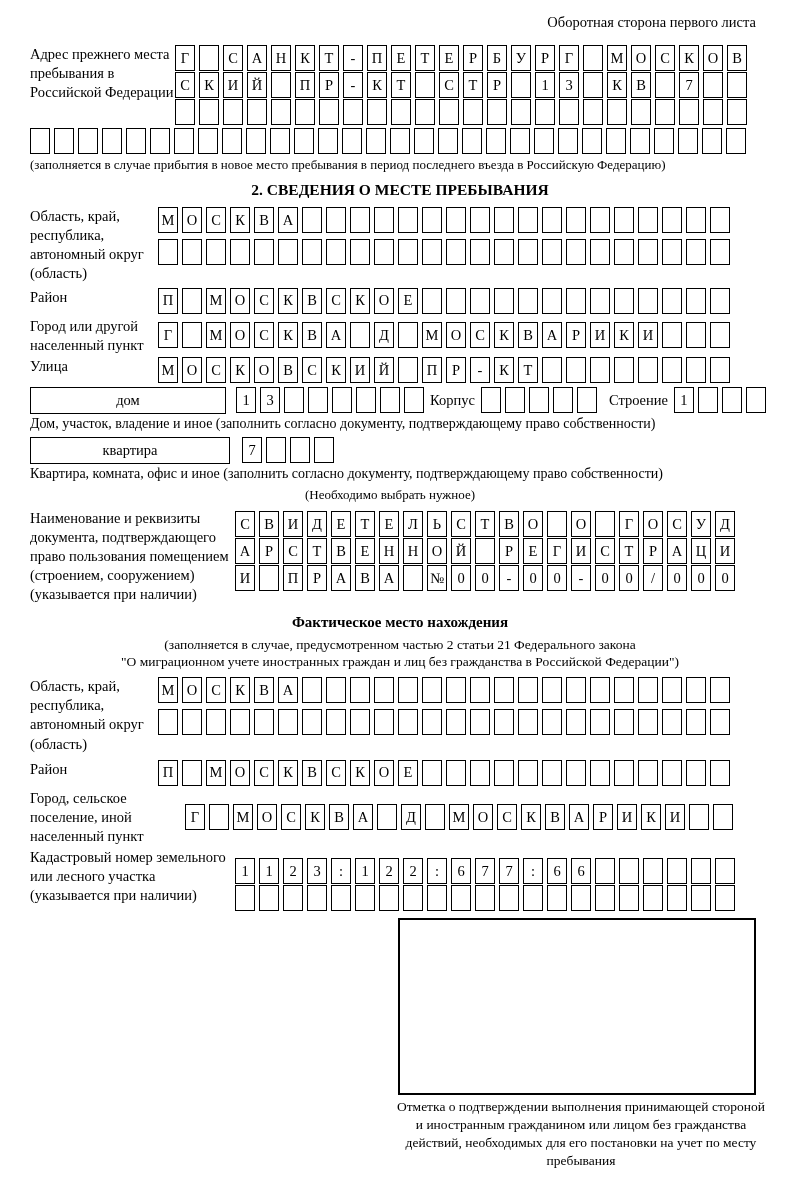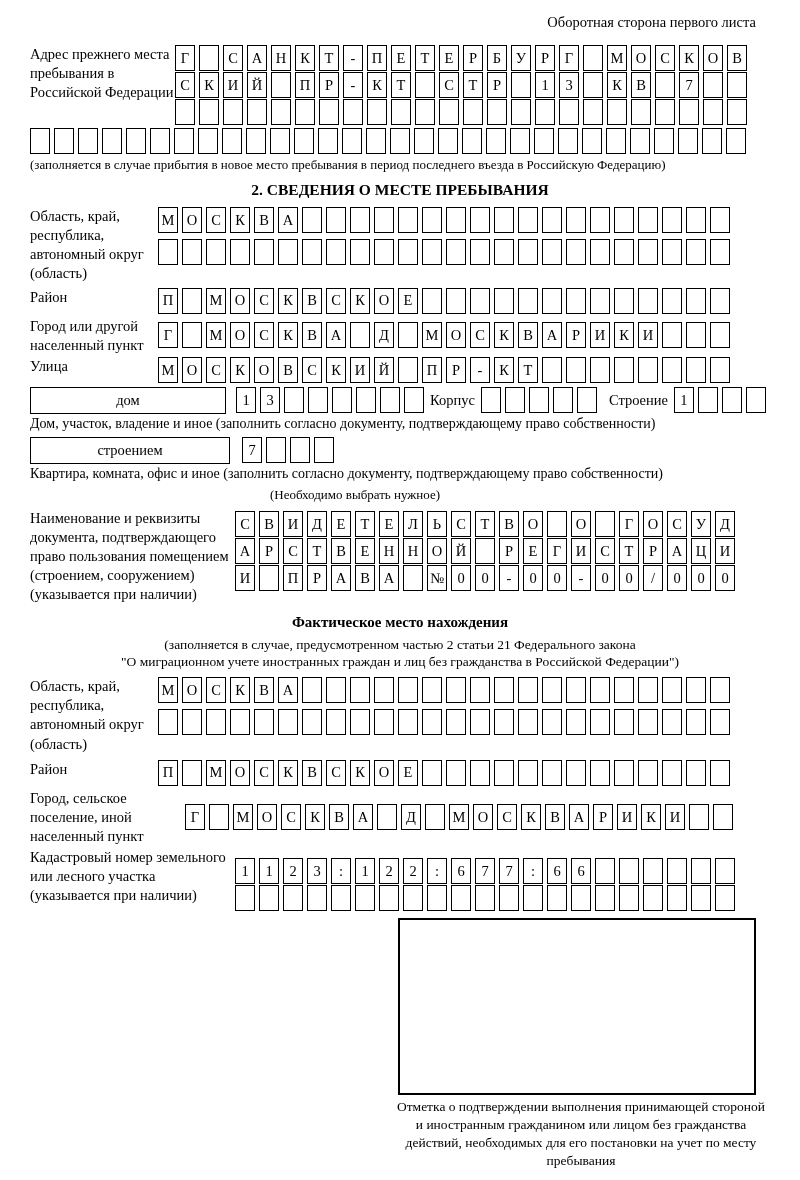--- a/index.html
+++ b/index.html
@@ -36,21 +36,21 @@
     box-sizing:border-box;border:1.8px solid #000;height:27px;
     display:flex;align-items:center;justify-content:center;font-size:14.5px;background:#fff;
   }
   .house-row,.apt-row{display:flex;align-items:center;margin-top:3px;}
   .inline-lbl{padding:0 6px;white-space:nowrap;}
   .stay-row{display:flex;align-items:center;margin-top:6px;}
   .checkbox{
     box-sizing:border-box;width:21px;height:25px;border:1.8px solid #000;
     display:inline-flex;align-items:center;justify-content:center;font-size:14.5px;flex:0 0 21px;
   }
-  .stay-note{font-size:13px;margin:2px 0 6px 205px;width:240px;text-align:center;}
+  .stay-note{font-size:13px;margin:2px 0 6px 205px;width:240px;text-align:right;}
 
   .fact-title{font-weight:bold;text-align:center;font-size:15px;margin:10px 0 6px 0;}
   .fact-note{font-size:13.5px;text-align:center;line-height:1.25;}
 
   .stamp-wrap{margin-left:365px;width:372px;margin-top:6px;}
   .stamp-box{box-sizing:border-box;width:358px;height:177px;border:2px solid #000;margin-left:3px;}
   .stamp-caption{font-size:13.5px;text-align:center;line-height:1.33;margin-top:3px;width:372px;}
 </style>
 </head>
 <body>
@@ -350,21 +350,21 @@
     <div class="cellrow" style="margin:0;">
         <span class="cell">1</span>
         <span class="cell"></span>
         <span class="cell"></span>
         <span class="cell"></span>
       </div>
   </div>
   <div class="caption">Дом, участок, владение и иное (заполнить согласно документу, подтверждающему право собственности)</div>
 
   <div class="apt-row">
-    <div class="labelbox" style="width:200px;">строением</div>
+    <div class="labelbox" style="width:200px;">квартира</div>
     <div class="cellrow" style="margin:0 0 0 12px;">
         <span class="cell">7</span>
         <span class="cell"></span>
         <span class="cell"></span>
         <span class="cell"></span>
       </div>
   </div>
   <div class="caption">Квартира, комната, офис и иное (заполнить согласно документу, подтверждающему право собственности)</div>
 
   <div class="stay-note">(Необходимо выбрать нужное)</div>

